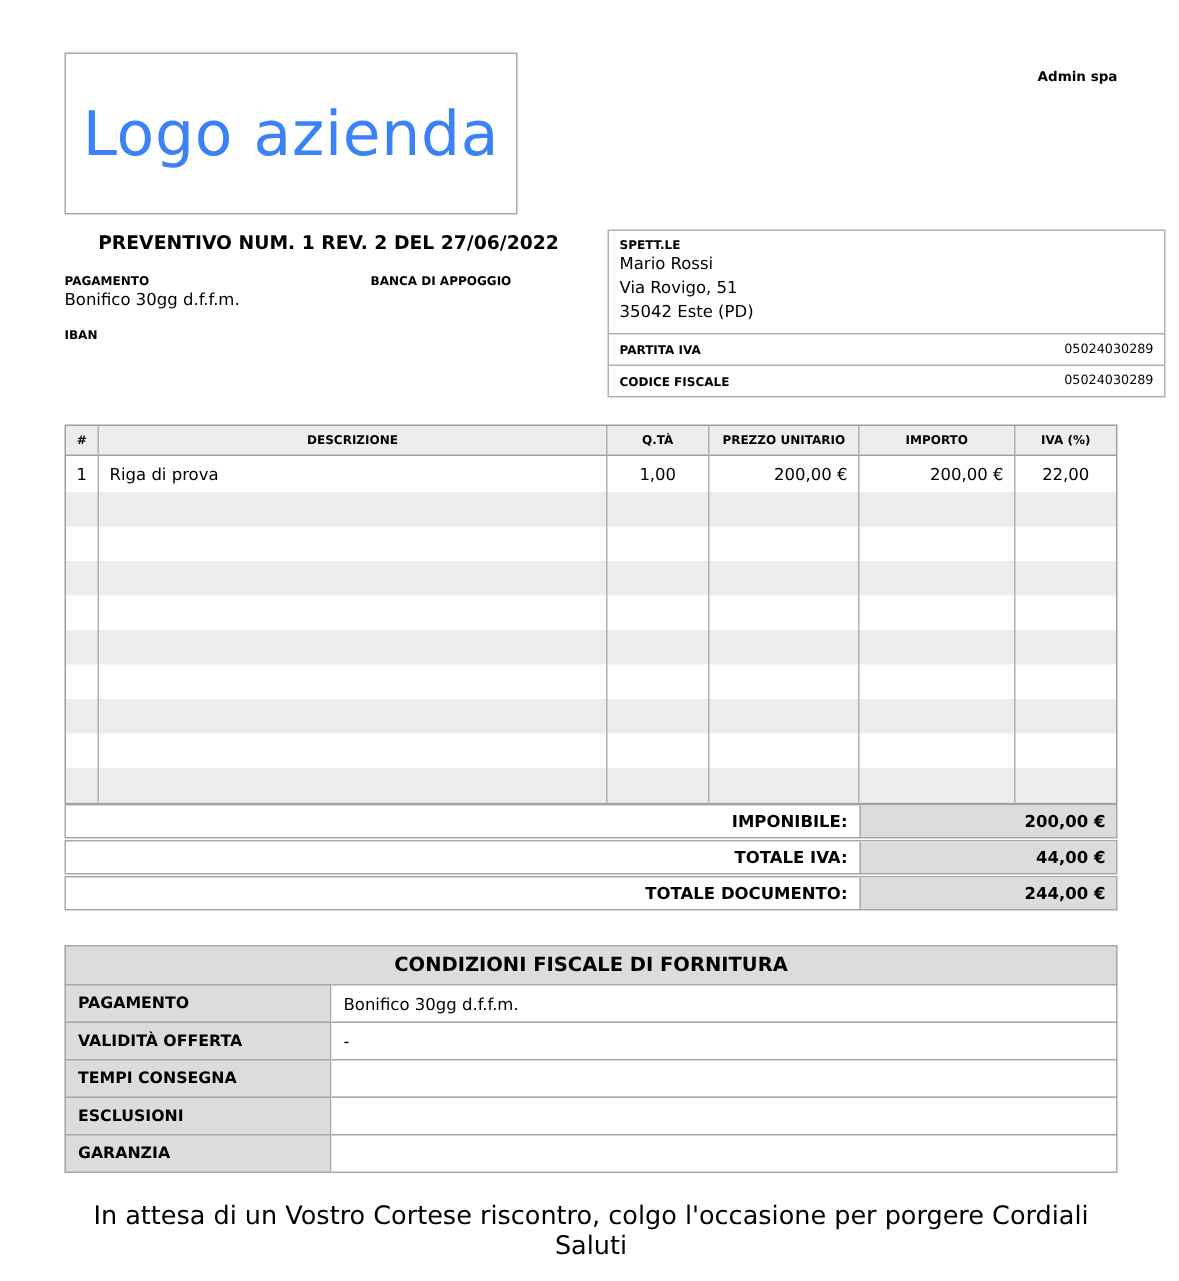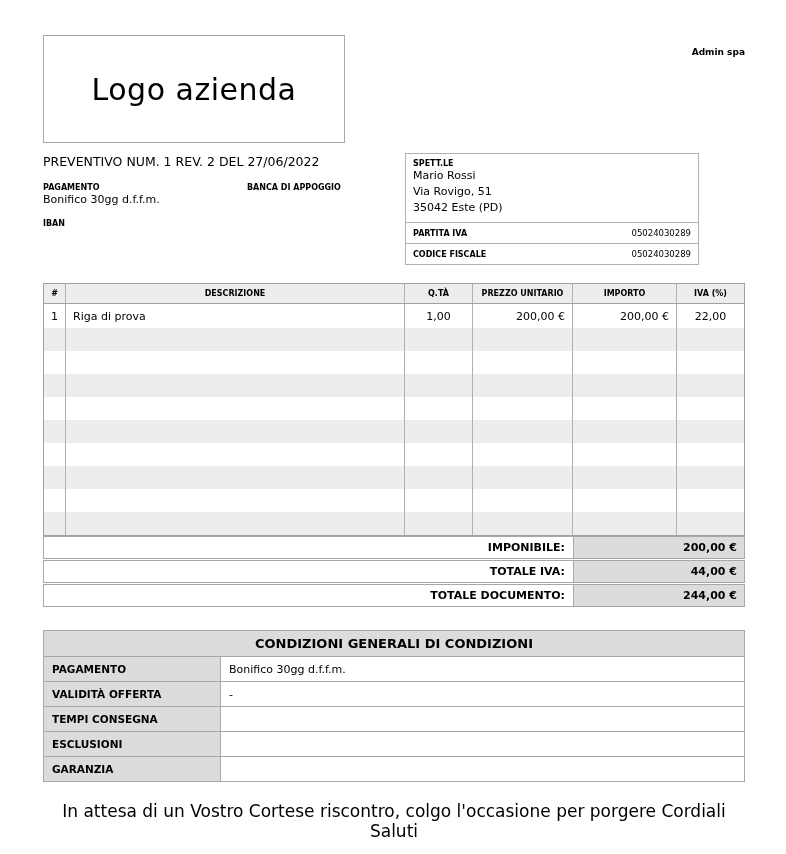--- a/index.html
+++ b/index.html
@@ -15,31 +15,31 @@
 
   
   #admin-name { top: 47px; right: 41px; font-size: 9px; font-weight: bold; }
 
   
   #logo-box {
     top: 35px; left: 43px; width: 302px; height: 108px;
     border: 1px solid #a8a8a8;
     display: flex; align-items: center; justify-content: center;
   }
-  #logo-box .logo-text { font-size: 30px; color: #000000; letter-spacing: 0.5px; }
+  #logo-box .logo-text { font-size: 41px; color: #3b82f6; letter-spacing: 0.5px; }
 
   
   #top-left { top: 154px; left: 43px; width: 352px; }
-  .doc-title { font-size: 12.5px; font-weight: normal; white-space: nowrap; }
+  .doc-title { font-size: 12.5px; font-weight: bold; text-align: center; white-space: nowrap; }
   .field-grid { margin-top: 14px; display: grid; grid-template-columns: 204px 148px; row-gap: 12px; }
   .field .flabel { font-size: 8px; font-weight: bold; }
   .field .fvalue { font-size: 11px; min-height: 14px; margin-top: 1px; }
 
   
-  #customer-box { top: 153px; left: 405px; width: 294px; border: 1px solid #b0b0b0; background: #fff; }
+  #customer-box { top: 153px; left: 405px; width: 372px; border: 1px solid #b0b0b0; background: #fff; }
   #customer-box .cust-head { padding: 5px 7px 6px 7px; }
   #customer-box .cust-label { font-size: 8px; font-weight: bold; }
   #customer-box .cust-line { font-size: 11px; line-height: 16px; }
   .cust-info-row {
     border-top: 1px solid #b0b0b0;
     height: 21px; display: flex; align-items: center; justify-content: space-between;
     padding: 0 7px;
     gap: 26px;
   }
   .cust-info-row .ci-label { font-size: 8px; font-weight: bold; }
@@ -257,21 +257,21 @@
         <div class="total-label">TOTALE IVA:</div>
         <div class="total-value">44,00 €</div>
       </div>
       <div class="total-row">
         <div class="total-label">TOTALE DOCUMENTO:</div>
         <div class="total-value">244,00 €</div>
       </div>
     </div>
 
   <div id="conditions">
-    <div id="conditions-header">CONDIZIONI GENERALI DI CONDIZIONI</div>
+    <div id="conditions-header">CONDIZIONI FISCALE DI FORNITURA</div>
     <div id="conditions-rows">
         <div class="cond-row">
           <div class="cond-label">PAGAMENTO</div>
           <div class="cond-value">Bonifico 30gg d.f.f.m.</div>
         </div>
         <div class="cond-row">
           <div class="cond-label">VALIDITÀ OFFERTA</div>
           <div class="cond-value">-</div>
         </div>
         <div class="cond-row">

